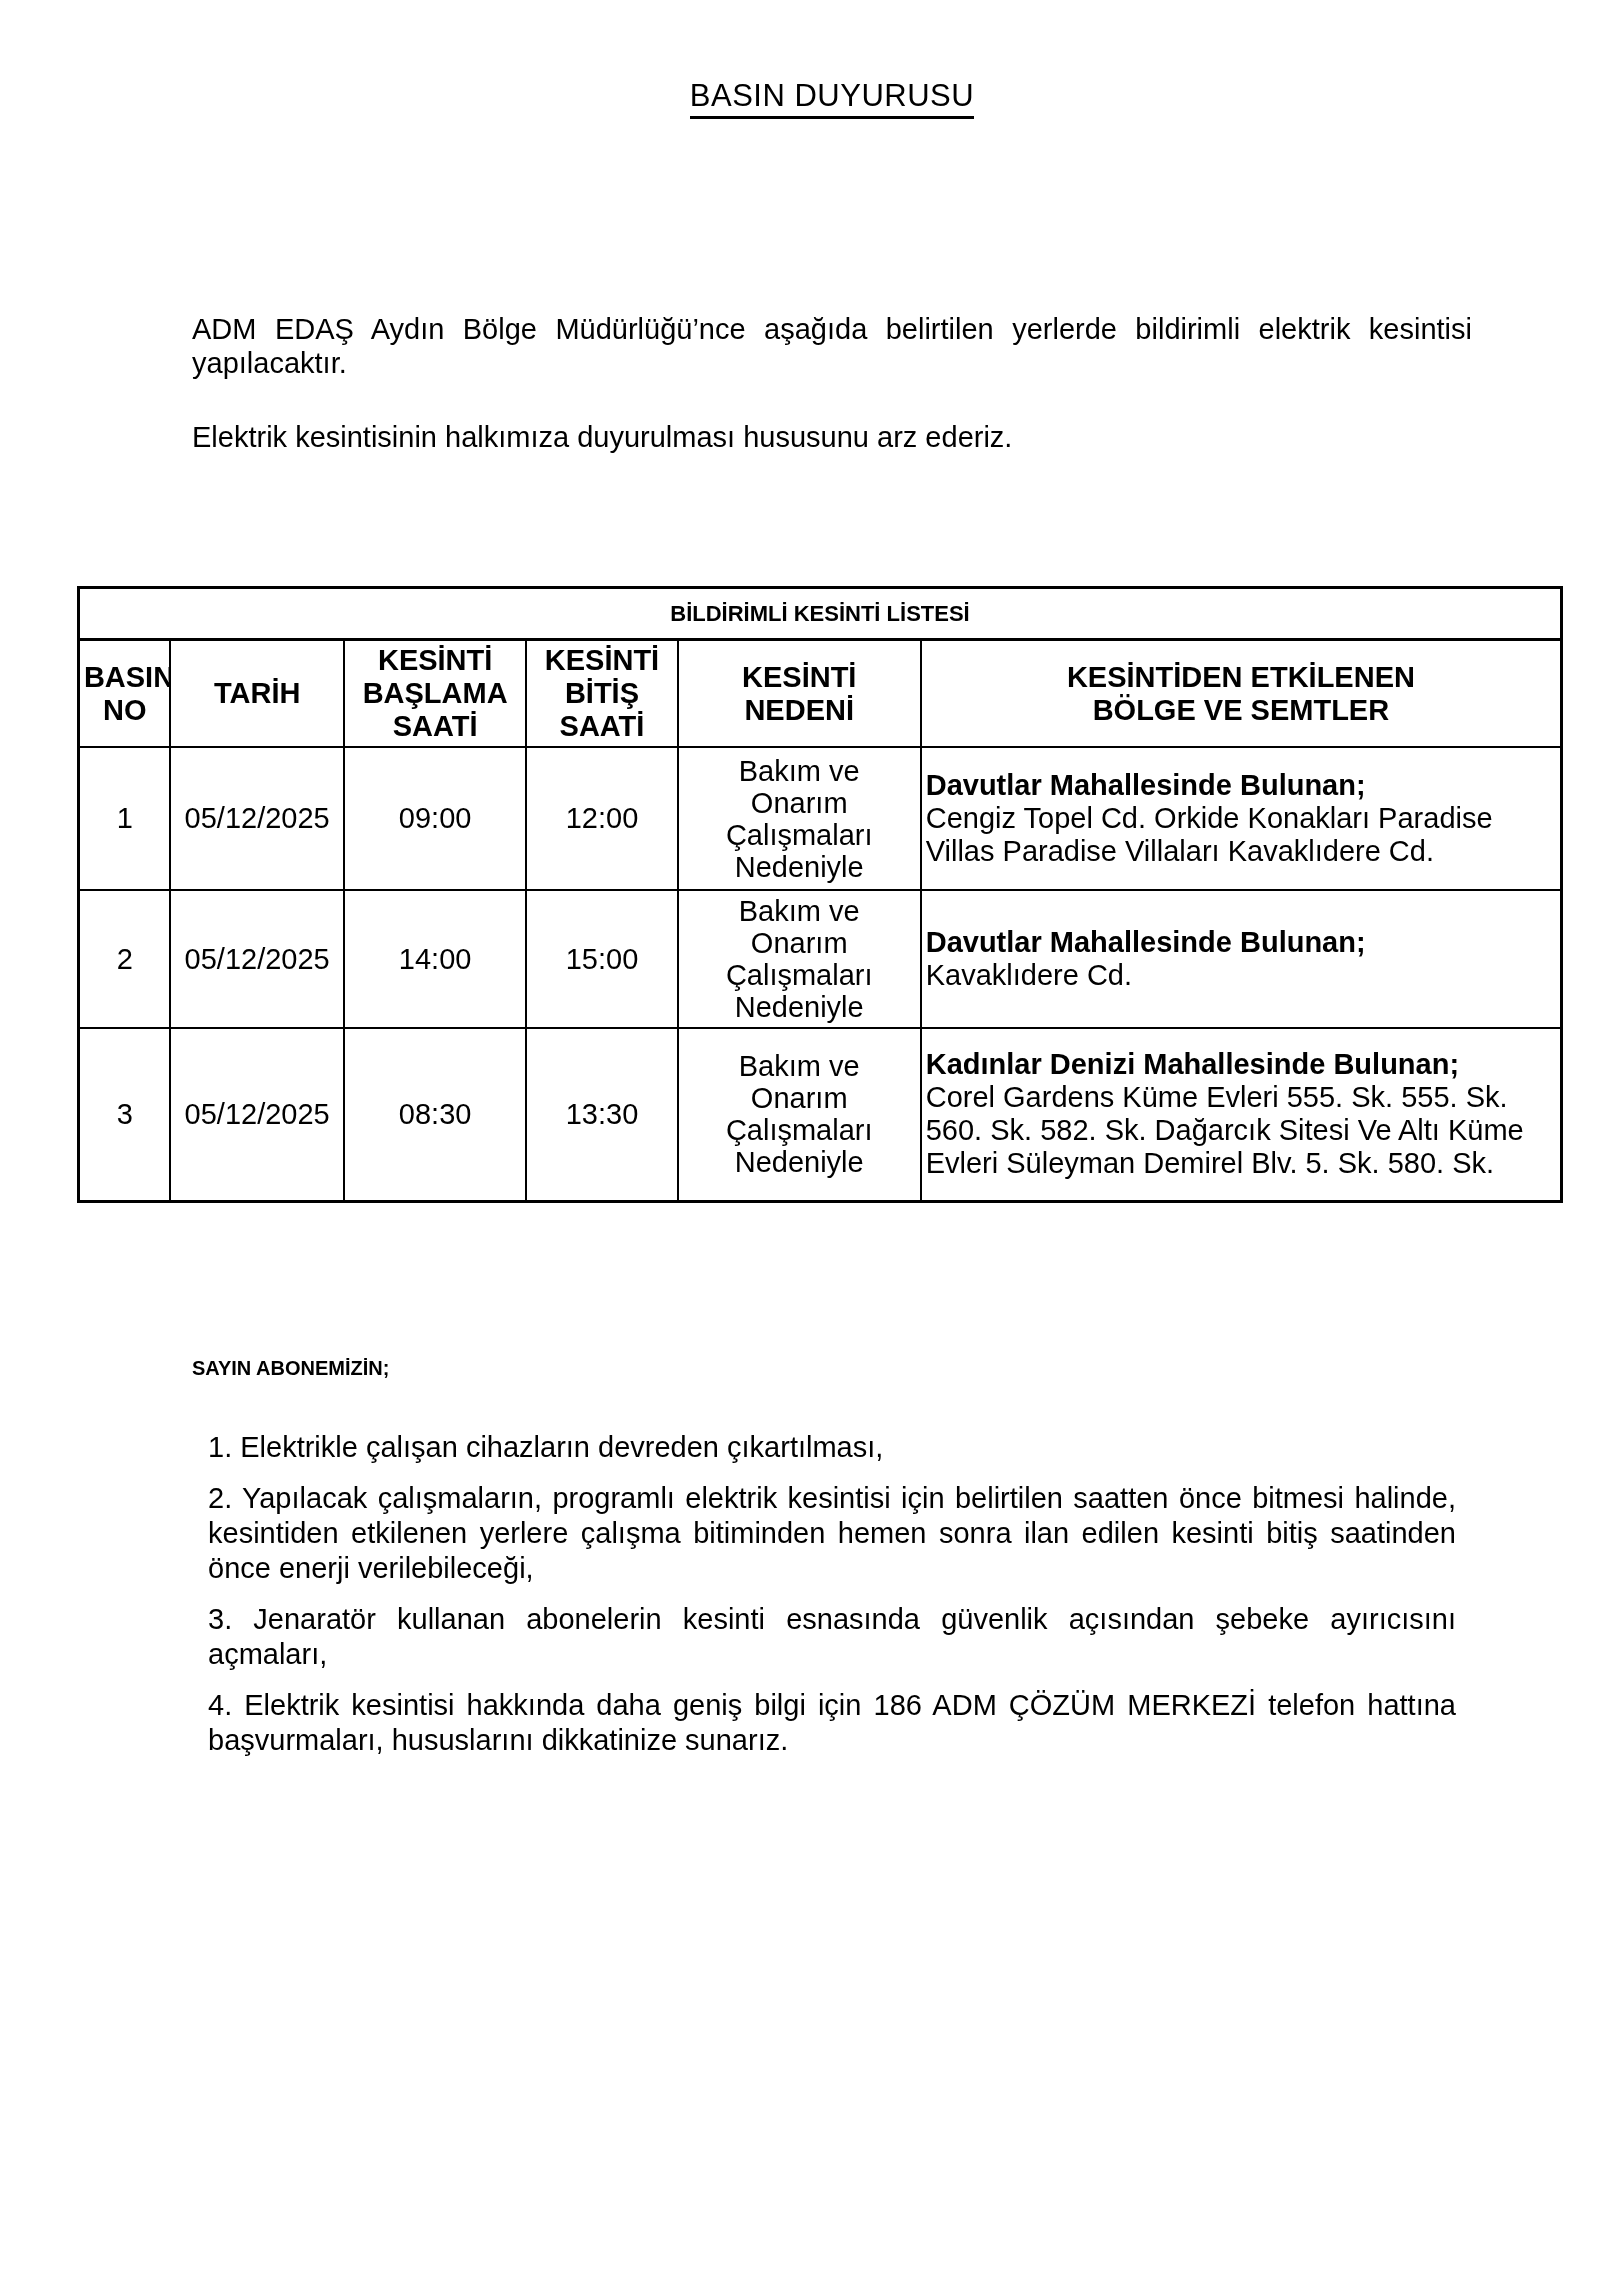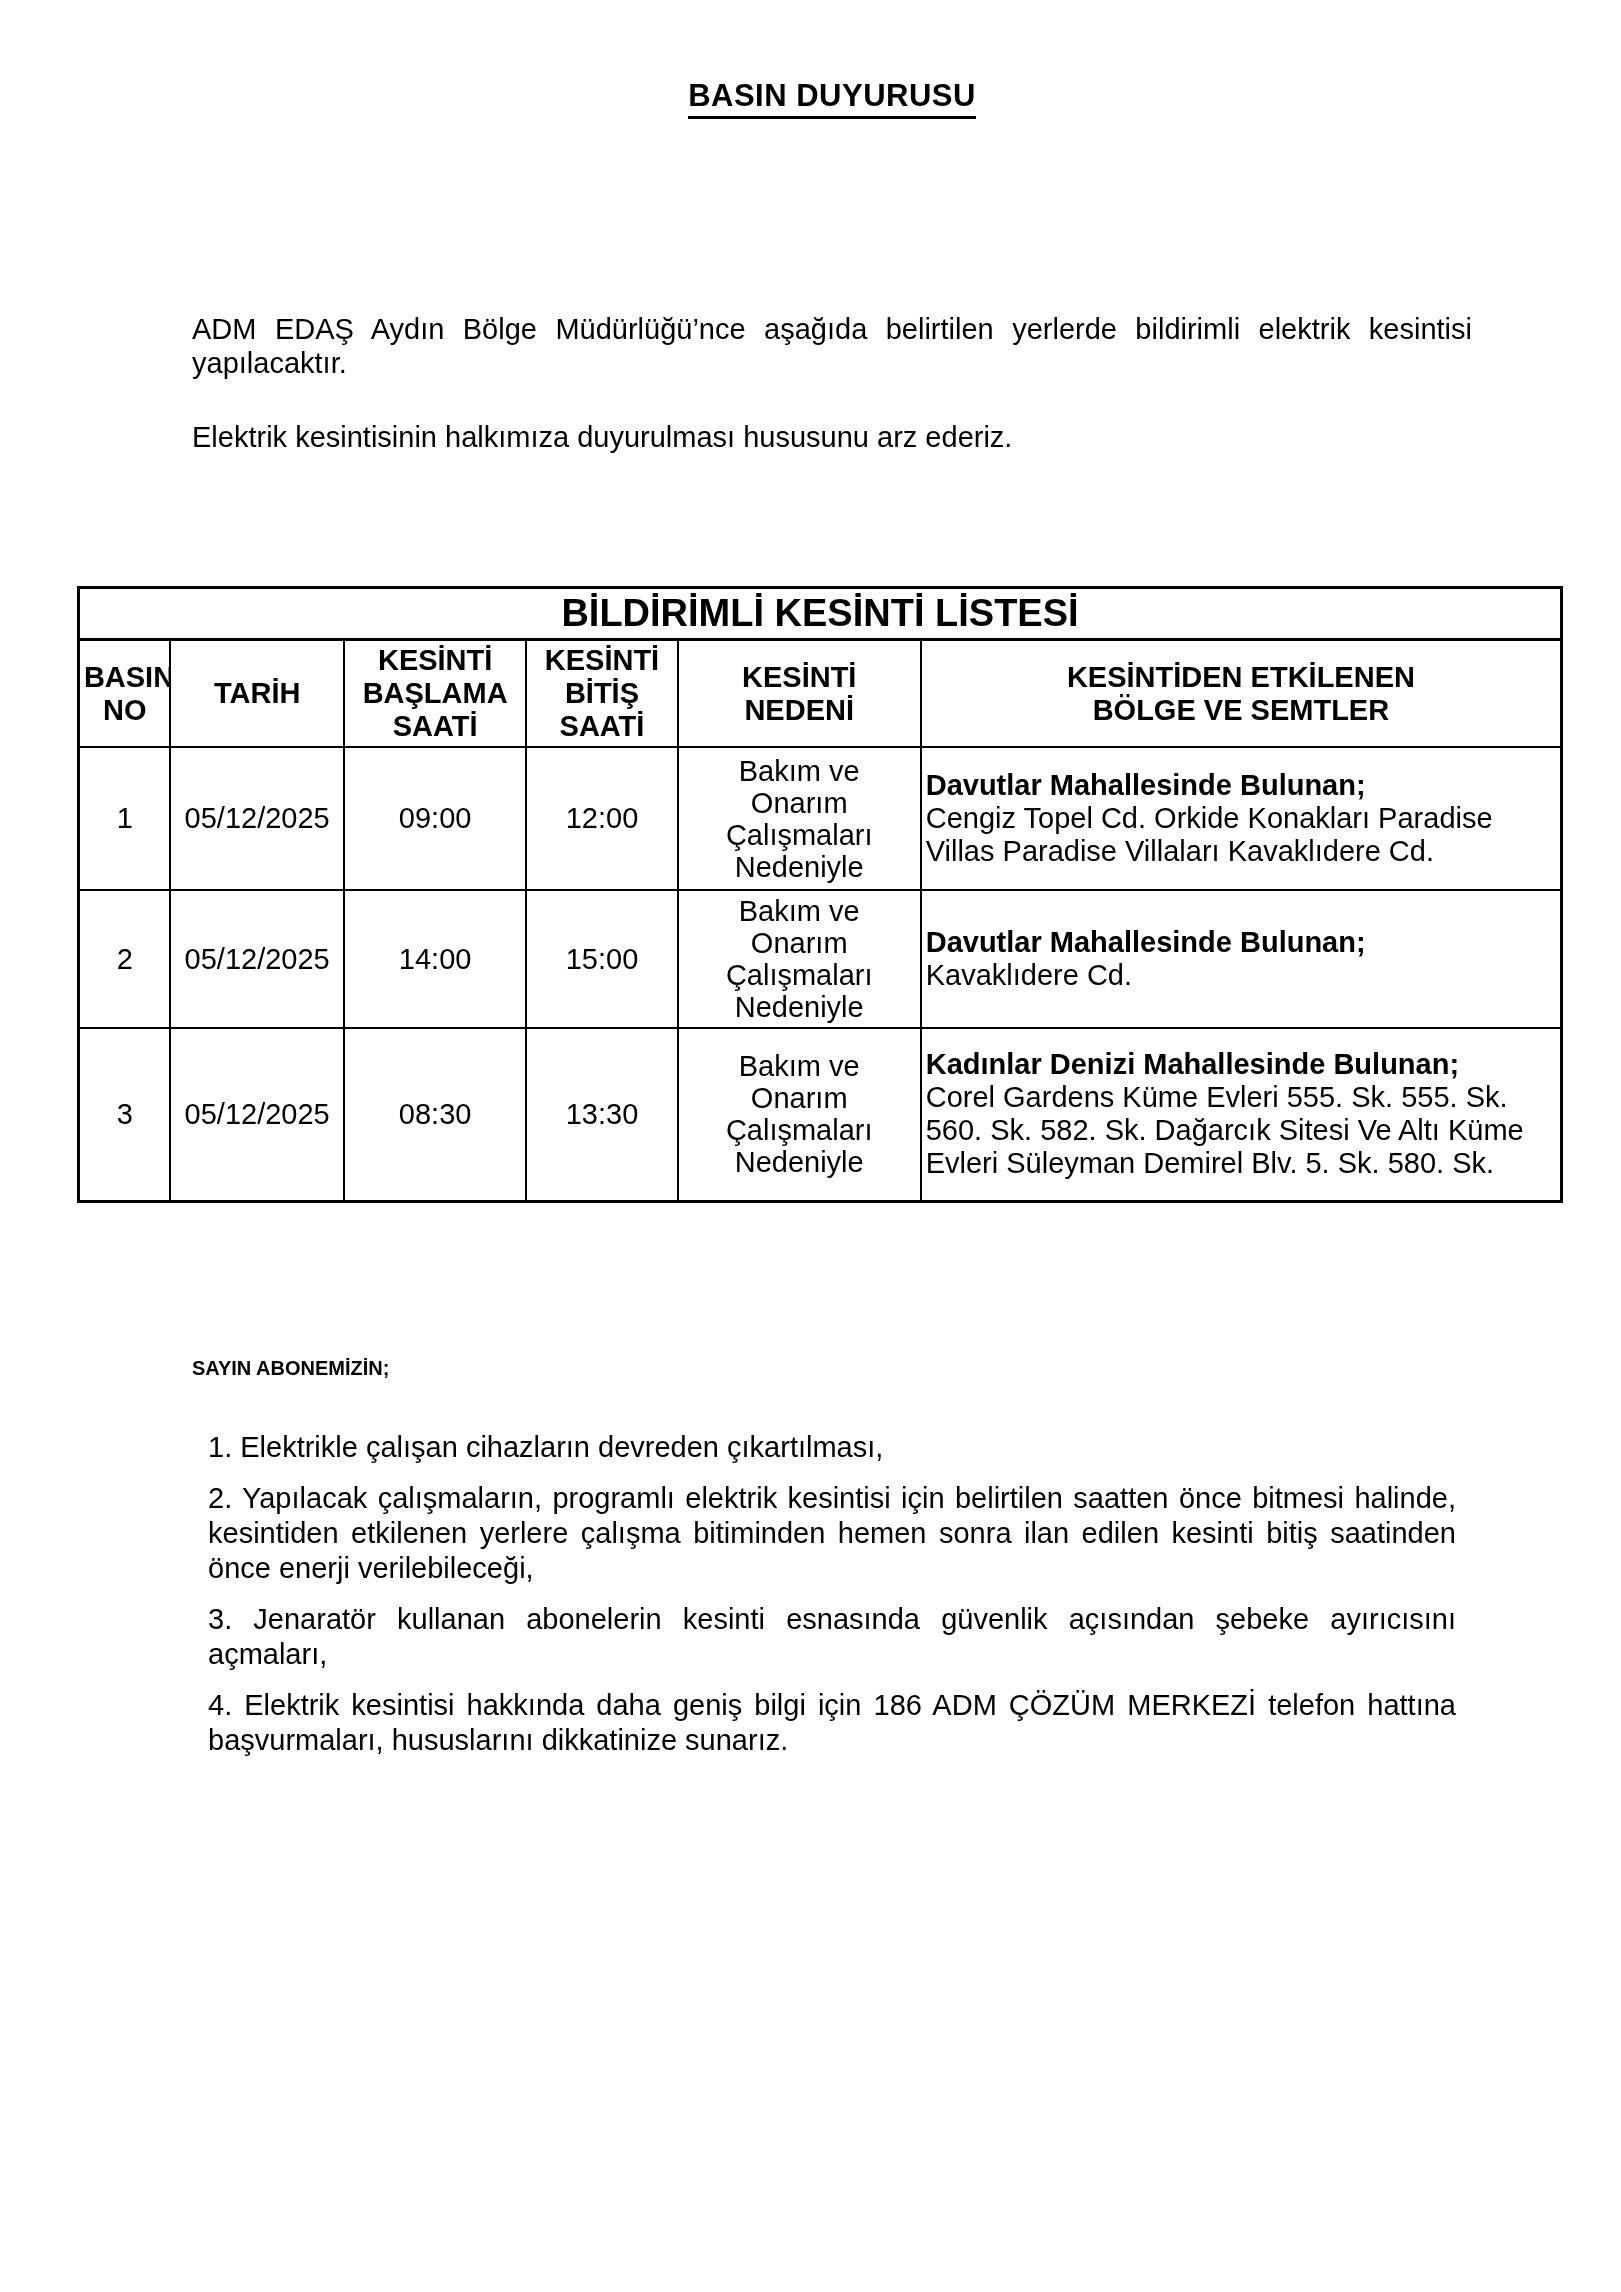--- a/index.html
+++ b/index.html
@@ -17,21 +17,21 @@
   .title-wrap {
     position: absolute;
     top: 78px;
     left: 192px;
     width: 1280px;
     text-align: center;
   }
   .title-text {
     display: inline-block;
     font-size: 31px;
-    font-weight: bold;
+    font-weight: normal;
     letter-spacing: 0.5px;
     border-bottom: 3.9px solid #000;
     padding-bottom: 2px;
   }
 
   
   .para {
     position: absolute;
     left: 192px;
     width: 1280px;
@@ -58,21 +58,21 @@
     font-size: 29px;
     vertical-align: middle;
     padding: 2px 3.9px;
     overflow: hidden;
   }
   tr.table-title-row td {
     border-bottom: 3.9px solid #000;
     height: 45px;
     text-align: center;
     font-weight: bold;
-    font-size: 38px;
+    font-size: 22px;
   }
   tr.head-row th {
     height: 101px;
     text-align: center;
     font-weight: bold;
     line-height: 33px;
     white-space: pre-line;
     border-bottom: 2.9px solid #000;
   }
   td.c-center { text-align: center; }

